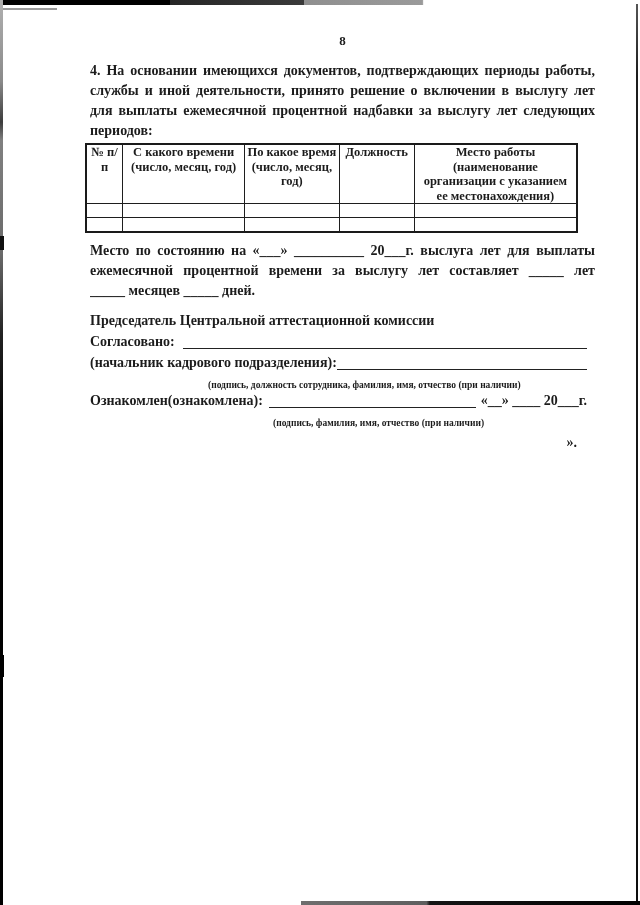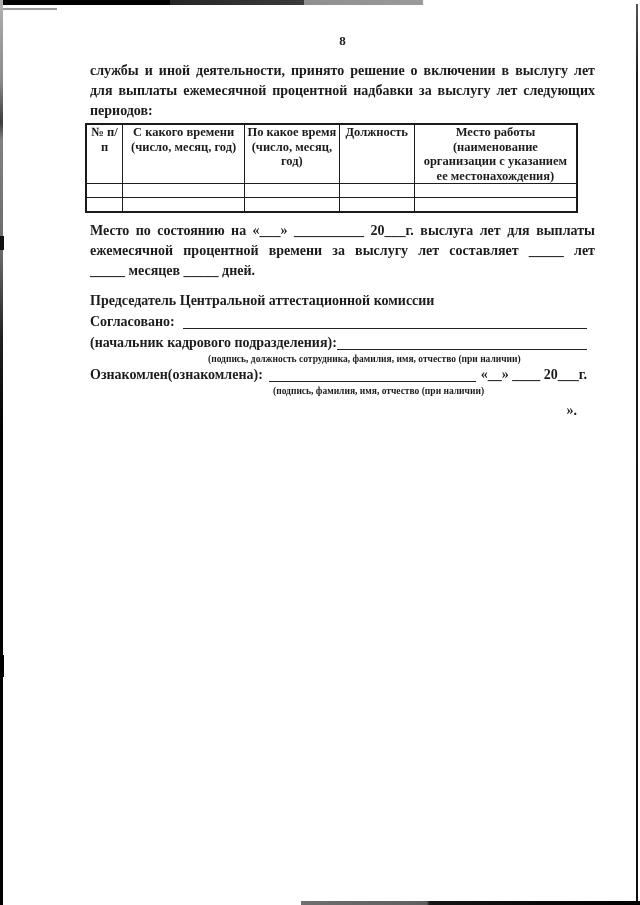--- a/index.html
+++ b/index.html
@@ -59,41 +59,42 @@
   }
   table.periods td.empty { height:13px; }
 
   .totals { margin-top:8px; }
 
   .sig { margin-top:9px; font-size:14px; font-weight:bold; width:497px; }
   .sigrow { display:flex; height:21px; }
   .sigrow .lbl { white-space:nowrap; line-height:21px; }
   .fill { flex:1; height:17px; border-bottom:1.5px solid #222; }
   .date-part { line-height:21px; white-space:nowrap; padding-left:5px;text-align:right; }
-  .cap { font-size:9.5px; line-height:10px; height:10px; font-weight:bold; margin-top:1px; }
+  .cap { font-size:9.5px; line-height:10px; height:10px; font-weight:bold; margin-top:7px; }
   .cap1 { padding-left:118px; }
   .cap2 { padding-left:183px; }
   .closing { margin-top:7px; text-align:right; padding-right:10px; font-size:14px; font-weight:bold; height:18px; }
 </style>
 </head>
 <body>
 
 <div class="edge-top"></div>
 <div class="edge-top-frag"></div>
 <div class="edge-left"></div>
 <div class="edge-left-blob1"></div>
 <div class="edge-left-blob2"></div>
 <div class="edge-right"></div>
 <div class="edge-bottom"></div>
 
 <div class="content">
 
   <div class="page-num">8</div>
 
   <div class="para">
+    <span class="line jline">4. На основании имеющихся документов, подтверждающих периоды работы,</span>
     <span class="line jline">службы и иной деятельности, принято решение о включении в выслугу лет</span>
     <span class="line jline">для выплаты ежемесячной процентной надбавки за выслугу лет следующих</span>
     <span class="line lline">периодов:</span>
   </div>
 
   <table class="periods">
     <colgroup>
       <col style="width:36px">
       <col style="width:120px">
       <col style="width:93px">

